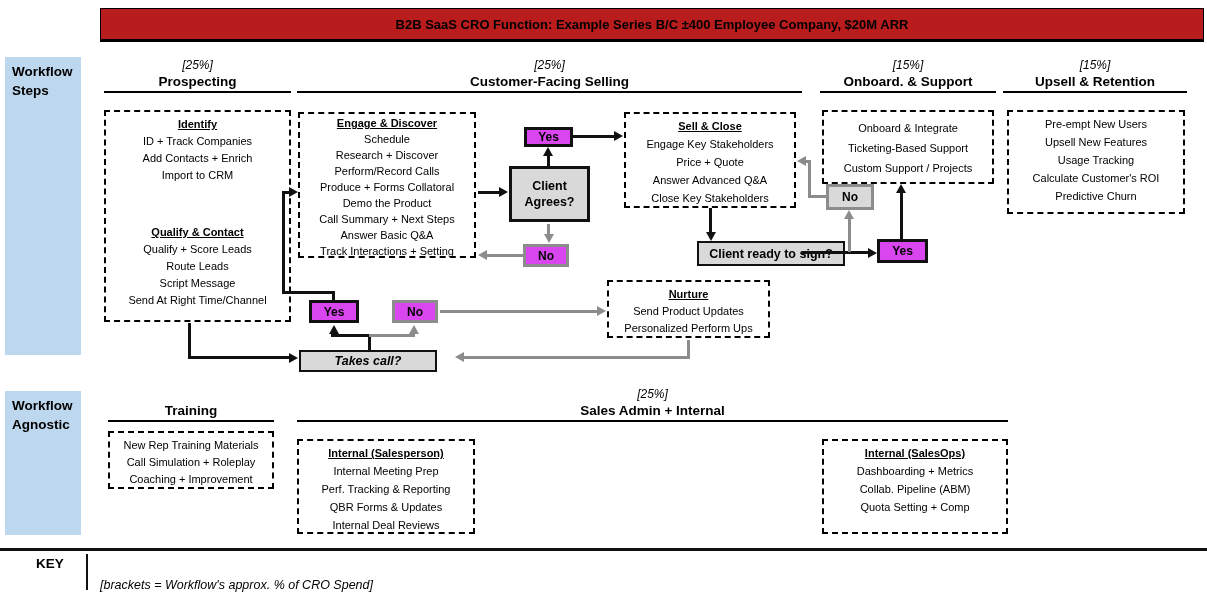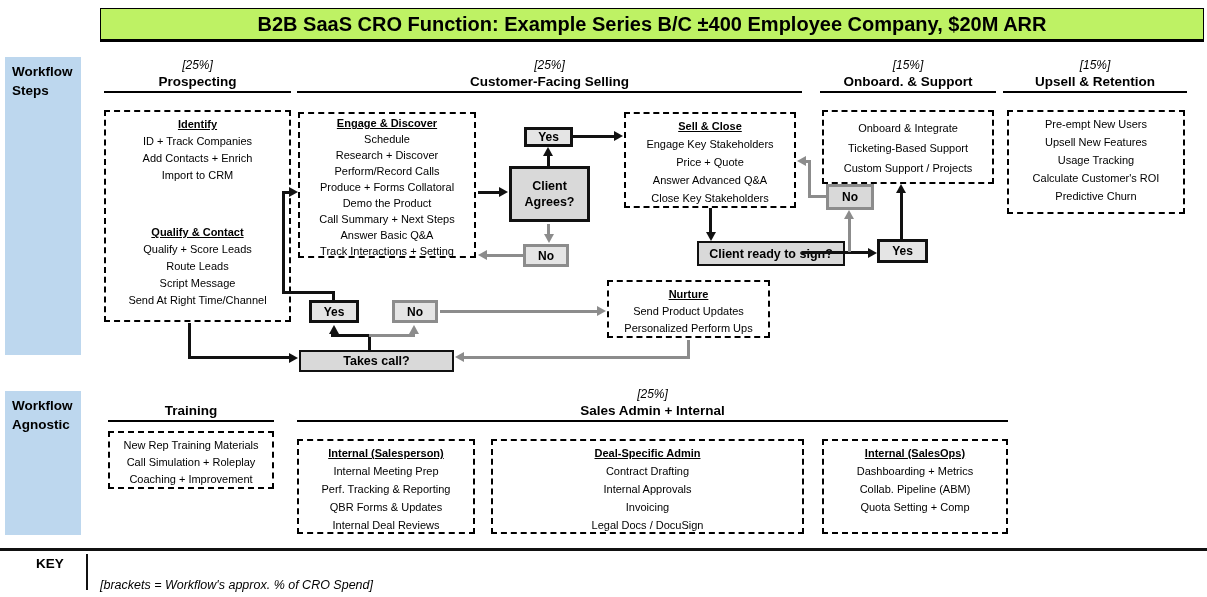--- a/index.html
+++ b/index.html
@@ -3,24 +3,24 @@
 <meta charset="utf-8">
 <style>
   html,body{margin:0;padding:0;background:#fff;}
   #canvas{
     position:relative;width:1207px;height:597px;background:#ffffff;
     font-family:"Liberation Sans", sans-serif;color:#000;overflow:hidden;
   }
   .abs{position:absolute;}
   
   .titlebar{
-    left:100px;top:8px;width:1102px;height:30px;background:#bef264;
+    left:100px;top:8px;width:1102px;height:30px;background:#b91c1c;
     border:1px solid #000;border-bottom:3px solid #000;
     display:flex;align-items:center;justify-content:center;
-    font-size:20px;font-weight:bold;
+    font-size:13px;font-weight:bold;
   }
   
   .side-label{
     left:5px;width:76px;background:#bdd7ee;
     padding:5px 16px 0 7px;box-sizing:border-box;
     font-size:13.5px;font-weight:bold;line-height:19px;white-space:pre-line;
   }
   
   .col-hdr{display:flex;flex-direction:column;align-items:center;justify-content:flex-end;
     border-bottom:2px solid #000;box-sizing:border-box;padding-bottom:2px;}
@@ -36,21 +36,21 @@
   .p16{line-height:16px;padding-top:1px;}
   .p18{line-height:18px;padding-top:3px;}
   .p20{line-height:20px;padding-top:6px;}
   .gap40{margin-top:40px;}
   
   .sbox{
     box-sizing:border-box;display:flex;align-items:center;justify-content:center;
     font-weight:bold;text-align:center;
   }
   .fill-d{background:#d9d9d9;}
-  .fill-l{background:#e5e5e5;}
+  .fill-l{background:#d946ef;}
   .bd-k{border:3px solid #111;}
   .bd-k2{border:2px solid #111;}
   .bd-g{border:3px solid #8c8c8c;}
   
   .ln-k{background:#111;}
   .ln-g{background:#8c8c8c;}
   .ah{width:0;height:0;}
   .ah-r-k{border-top:5px solid transparent;border-bottom:5px solid transparent;border-left:9px solid #111;}
   .ah-u-k{border-left:5px solid transparent;border-right:5px solid transparent;border-bottom:9px solid #111;}
   .ah-d-k{border-left:5px solid transparent;border-right:5px solid transparent;border-top:9px solid #111;}
@@ -160,39 +160,32 @@
   </div>
 
   <div class="abs dbox p18" style="left:297px;top:439px;width:178px;height:95px;">
     <div class="bhdr">Internal (Salesperson)</div>
     <div>Internal Meeting Prep</div>
     <div>Perf. Tracking &amp; Reporting</div>
     <div>QBR Forms &amp; Updates</div>
     <div>Internal Deal Reviews</div>
   </div>
 
-  <div class="abs dbox p18" style="left:491px;top:439px;width:313px;height:95px;">
-    <div class="bhdr">Deal-Specific Admin</div>
-    <div>Contract Drafting</div>
-    <div>Internal Approvals</div>
-    <div>Invoicing</div>
-    <div>Legal Docs / DocuSign</div>
-  </div>
 
   <div class="abs dbox p18" style="left:822px;top:439px;width:186px;height:95px;">
     <div class="bhdr">Internal (SalesOps)</div>
     <div>Dashboarding + Metrics</div>
     <div>Collab. Pipeline (ABM)</div>
     <div>Quota Setting + Comp</div>
   </div>
 
   <div class="abs sbox fill-d bd-k" style="left:509px;top:166px;width:81px;height:56px;font-size:12.5px;line-height:16px;white-space:pre-line;">Client
 Agrees?</div>
   <div class="abs sbox fill-d bd-k2" style="left:654px;top:241px;width:148px;height:25px;font-size:12.5px;margin-left:43px;">Client ready to sign?</div>
-  <div class="abs sbox fill-d bd-k2" style="left:299px;top:350px;width:155px;height:22px;font-size:12.5px;">Takes call?</div>
+  <div class="abs sbox fill-d bd-k2" style="left:299px;top:350px;width:138px;height:22px;font-size:12.5px;font-style:italic;">Takes call?</div>
 
   <div class="abs sbox fill-l bd-k" style="left:524px;top:127px;width:49px;height:20px;font-size:12px;">Yes</div>
   <div class="abs sbox fill-l bd-g" style="left:523px;top:244px;width:46px;height:23px;font-size:12px;">No</div>
   <div class="abs sbox fill-d bd-g" style="left:826px;top:184px;width:48px;height:26px;font-size:12px;">No</div>
   <div class="abs sbox fill-l bd-k" style="left:877px;top:239px;width:51px;height:24px;font-size:12px;">Yes</div>
   <div class="abs sbox fill-l bd-k" style="left:309px;top:300px;width:50px;height:23px;font-size:12px;">Yes</div>
   <div class="abs sbox fill-l bd-g" style="left:392px;top:300px;width:46px;height:23px;font-size:12px;">No</div>
 
   <div class="abs ln-k" style="left:478px;top:191px;width:22px;height:3px;"></div>
   <div class="abs ah ah-r-k" style="left:499px;top:187px;"></div>

